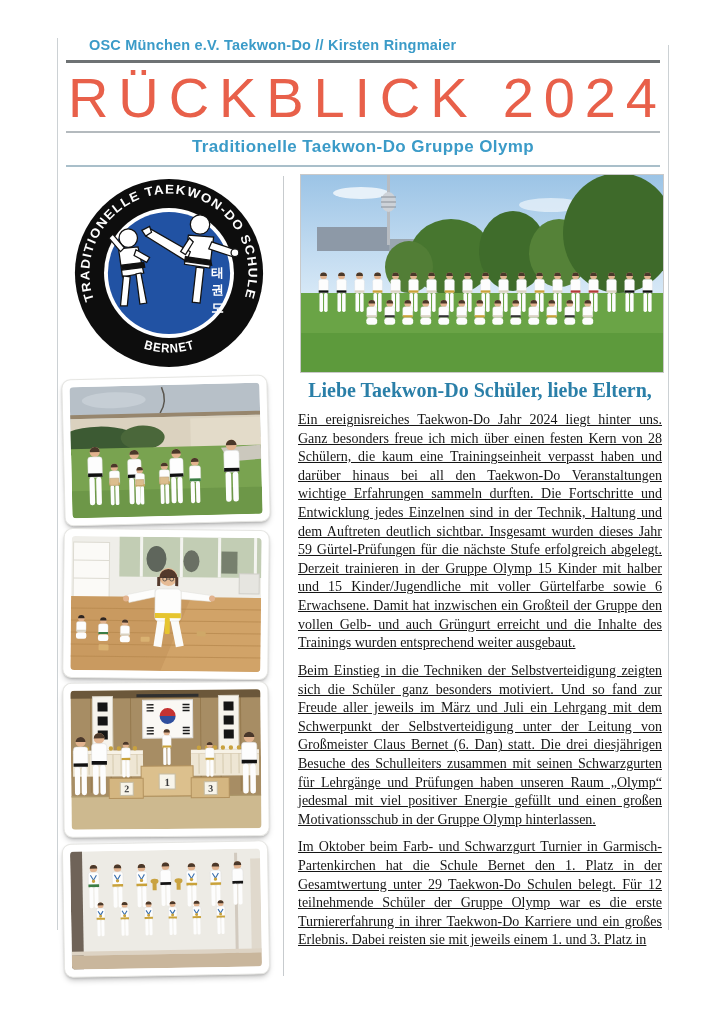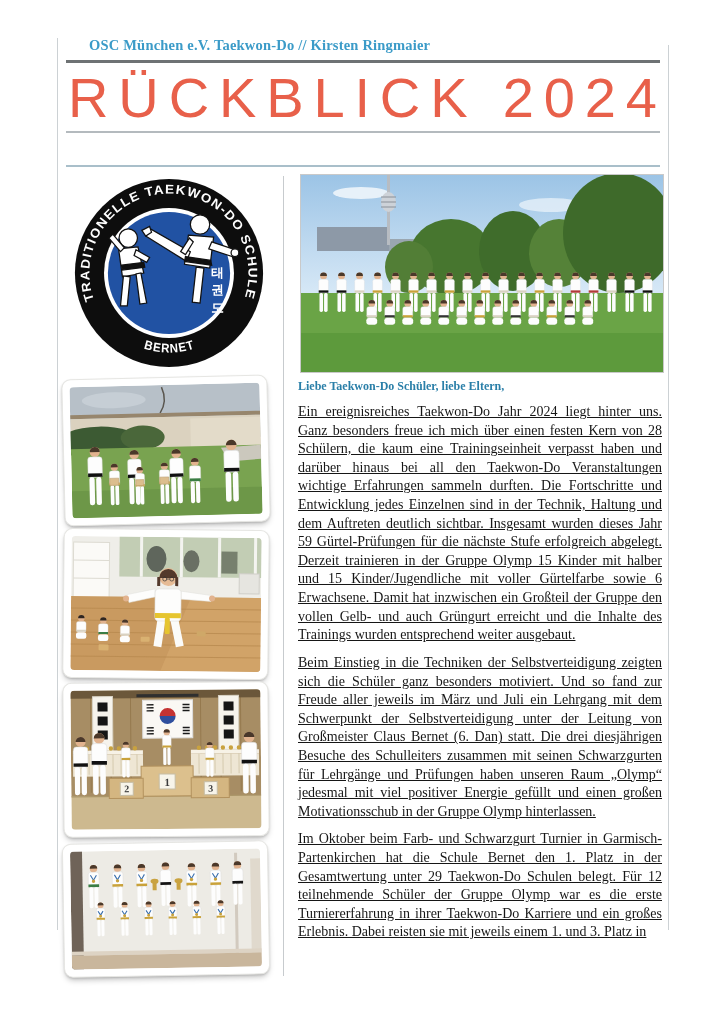--- a/index.html
+++ b/index.html
@@ -14,21 +14,20 @@
   .vline-right{left:668px;top:45px;height:885px;}
   .hrule{position:absolute;left:66px;width:594px;}
   .rule-dark{top:60px;height:3px;background:#6e7274;}
   .rule-mid{top:131px;height:2px;background:#b4babe;}
   .rule-sub{top:165px;height:2px;background:#a9bfca;}
   
   .masthead{
     position:absolute;left:89px;top:37px;
     font-size:14.5px;font-weight:700;letter-spacing:.2px;
     color:var(--accent-blue,#3b9bc8);
-    font-family:Liberation Serif, serif;
   }
   .big-title{
     position:absolute;left:68px;top:69px;width:589px;
     display:flex;justify-content:space-between;
     font-size:56px;line-height:1.05;font-weight:400;
     color:var(--accent-coral,#e8604a);
   }
   .subtitle{
     position:absolute;left:66px;top:137px;width:594px;text-align:center;
     font-size:17px;font-weight:700;letter-spacing:.4px;
@@ -50,22 +49,23 @@
   .main-photo{
     position:absolute;left:300px;top:174px;width:362px;height:197px;
     border:1px solid #c9c9c9;box-sizing:content-box;background:#fff;
   }
   .main-photo svg{display:block;}
   
   .article{position:absolute;left:298px;top:379px;width:364px;}
   .article h2{
     margin:0 0 9px 0;
     font-family:"Liberation Serif",serif;
-    font-size:12px;font-weight:700;
+    font-size:20px;font-weight:700;
     color:var(--heading-teal,#2a7fa8);
+    text-align:center;
   }
   .article p{
     margin:0 0 9px 0;
     font-family:"Liberation Serif",serif;
     font-size:14px;line-height:1.33;color:#161616;
     text-align:justify;
     text-decoration:underline;
   }
   .logo-ring-text{font-family:"Liberation Sans",sans-serif;font-weight:700;fill:#fff;}
   .podium-num{font-family:"Liberation Serif",serif;font-weight:700;fill:#3c3c3c;}
@@ -110,20 +110,21 @@
       <span>I</span>
       <span>C</span>
       <span>K</span>
       <span>&nbsp;</span>
       <span>2</span>
       <span>0</span>
       <span>2</span>
       <span>4</span>
     </div>
   <div class="hrule rule-mid"></div>
+  <div class="subtitle">Traditionelle Taekwon-Do Gruppe Olymp</div>
   <div class="hrule rule-sub"></div>
 
   <div class="col-divider"></div>
 
   <div class="logo-box">
     <svg width="194" height="194" viewBox="0 0 200 200">
       <circle cx="100" cy="100" r="97" fill="#0d0d0d"></circle>
       <circle cx="100" cy="100" r="67" fill="#ffffff"></circle>
       <circle cx="100" cy="100" r="63" fill="#2152a3"></circle>
       <defs>

